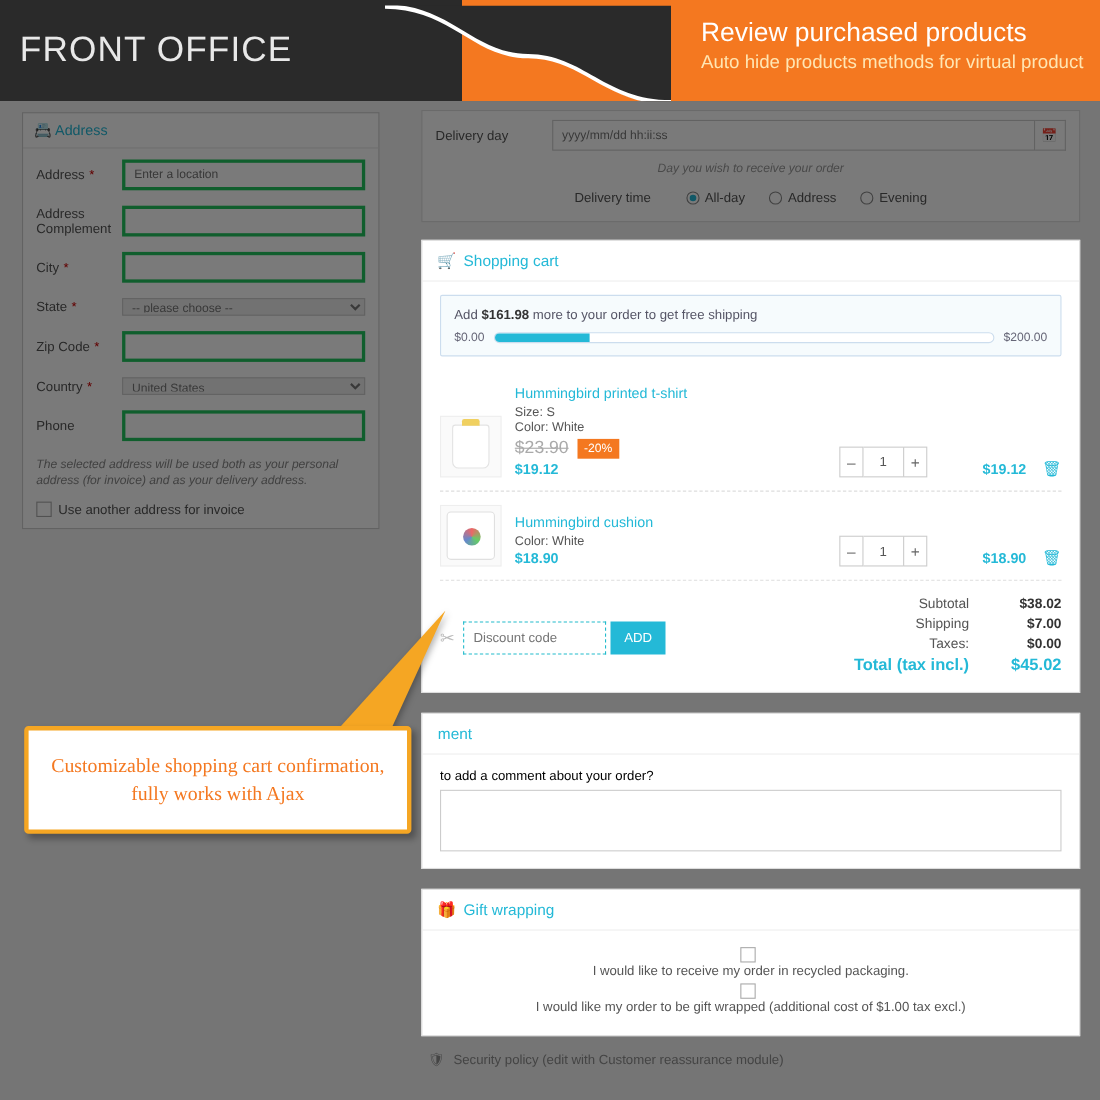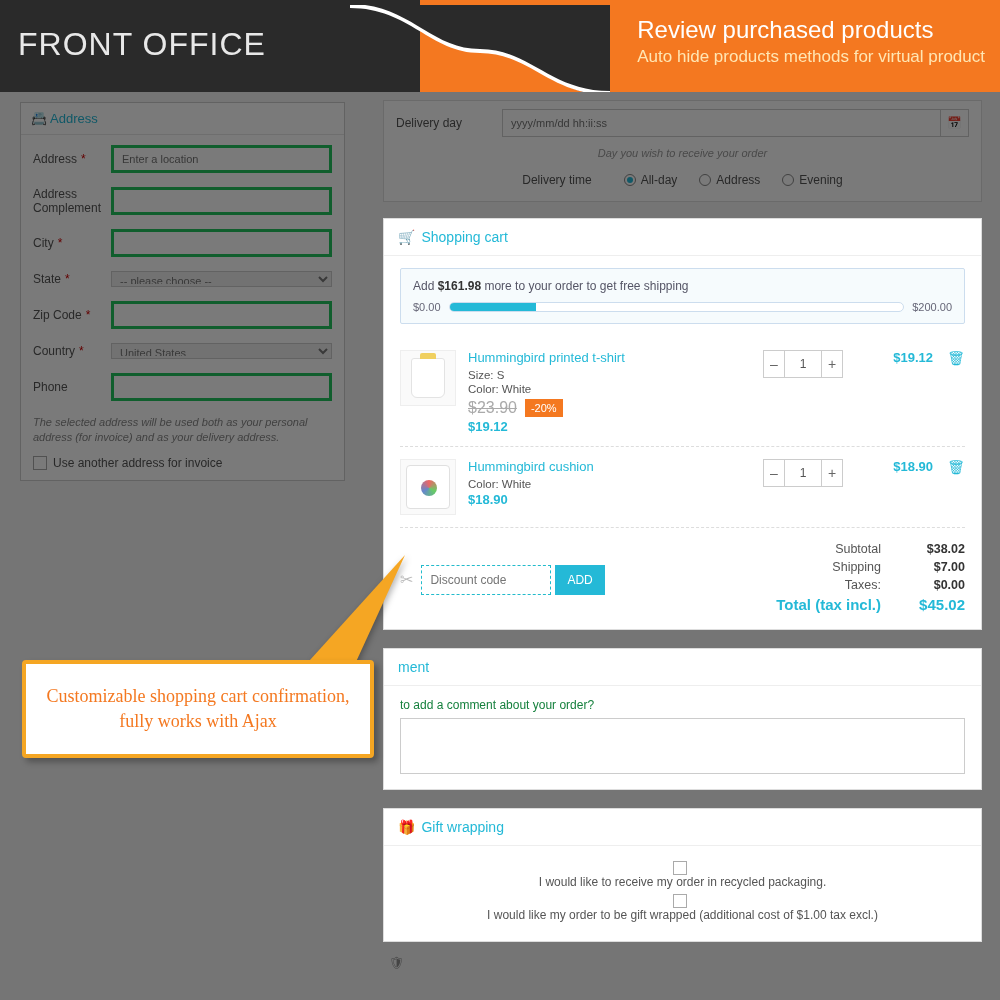--- a/index.html
+++ b/index.html
@@ -45,21 +45,21 @@
 .cart-panel { border: 1px solid #ddd; background: #fff; }
 .panel-header { padding: 10px 14px; color: #24b9d7; font-size: 14px; border-bottom: 1px solid #eee; display: flex; align-items: center; gap: 6px; }
 .cart-body { padding: 12px 16px; }
 .free-ship-box { border: 1px solid #cde; background: #f6fbfd; padding: 10px 12px; border-radius: 2px; margin-bottom: 14px; }
 .free-ship-text { font-size: 12px; color: #556; margin-bottom: 8px; }
 .free-ship-text b { color: #333; }
 .progress-row { display: flex; align-items: center; gap: 8px; font-size: 11px; color: #667; }
 .progress-bar { flex: 1; height: 10px; background: #fff; border: 1px solid #cde; border-radius: 5px; overflow: hidden; }
 .progress-fill { height: 100%; background: #24b9d7; }
 
-.cart-item { display: flex; align-items: flex-start; padding: 12px 0; border-bottom: 1px dashed #ddd; }
+.cart-item { display: flex; align-items: flex-end; padding: 12px 0; border-bottom: 1px dashed #ddd; }
 .thumb { width: 56px; height: 56px; border: 1px solid #eee; background: #fafafa; display: flex; align-items: center; justify-content: center; margin-right: 12px; }
 .thumb-shirt { width: 34px; height: 40px; background: #fff; border: 1px solid #e3e3e3; border-radius: 3px 3px 6px 6px; position: relative; }
 .thumb-shirt::before { content:""; position:absolute; top:-6px; left:8px; right:8px; height:6px; background:#f0d060; border-radius:2px 2px 0 0;}
 .thumb-pillow { width: 44px; height: 44px; background: #fff; border: 1px solid #e0e0e0; border-radius: 4px; position: relative; }
 .thumb-pillow::after { content:""; position:absolute; top:14px; left:14px; width:16px; height:16px; border-radius:50%; background: conic-gradient(#e66, #6c6, #68c, #e66);}
 .item-info { flex: 1; }
 .item-name { color: #24b9d7; font-size: 13px; margin-bottom: 4px; }
 .item-attr { font-size: 11.5px; color: #555; margin-bottom: 2px; }
 .price-row { display: flex; align-items: center; gap: 8px; margin-top: 4px; }
 .old-price { color: #aaa; text-decoration: line-through; font-size: 16px; }
@@ -77,21 +77,21 @@
 .dcode-input { border: 1px dashed #2bc; height: 30px; width: 130px; padding: 4px 8px; color: #999; font-size: 12px; }
 .add-btn { background: #24b9d7; color: #fff; height: 30px; padding: 0 12px; font-size: 12px; border: none; margin-left: 4px; }
 .totals { flex: 1; }
 .trow { display: flex; justify-content: flex-end; font-size: 12.5px; color: #555; margin-bottom: 4px; }
 .trow span:first-child { margin-right: 24px; }
 .trow span:last-child { width: 60px; text-align: right; font-weight: 600; color: #333; }
 .trow.final span { color: #24b9d7; font-size: 15px; font-weight: 700; }
 
 .comment-panel, .gift-panel { border: 1px solid #ddd; background: #fff; margin-top: 18px; }
 .comment-body { padding: 12px 16px; }
-.comment-body label { font-size: 12px; color: #15803d; }
+.comment-body label { font-size: 12px; color: #000000; }
 .comment-body textarea { width: 100%; height: 56px; border: 1px solid #ccc; margin-top: 6px; resize: none; }
 .gift-body { padding: 10px 16px 14px; }
 .gift-body .chkrow { margin: 5px 0; flex-direction: column; }
 
 .security-row { display: flex; align-items: center; gap: 8px; padding: 14px 6px 0; font-size: 12px; color: #444; }
 
 .callout { position: absolute; z-index: 20; left: 22px; top: 660px; width: 352px; background: #fff; border: 4px solid #f5a623; border-radius: 4px; padding: 20px 16px; box-shadow: 4px 4px 6px rgba(0,0,0,0.3); text-align: center; color: #f47820; font-size: 18px; line-height: 1.4; font-family: Georgia, serif; }
 .callout-arrow { position: absolute; z-index: 19; left: 310px; top: 555px; width: 0; height: 0; }
 .callout-arrow svg { filter: drop-shadow(2px 2px 3px rgba(0,0,0,0.3)); }
 </style>
@@ -289,20 +289,21 @@
             </div>
           <div class="chkrow">
               <div class="chk"></div>
               <span>I would like my order to be gift wrapped (additional cost of $1.00 tax excl.)</span>
             </div>
         </div>
       </div>
 
       <div class="security-row">
         <span>🛡</span>
+        <span>Security policy (edit with Customer reassurance module)</span>
       </div>
     </div>
   </div>
 </div>
 
 <div class="callout-arrow">
   <svg width="120" height="140">
       <polygon points="95,0 40,120 0,105" fill="#f5a623"></polygon>
     </svg>
 </div>

